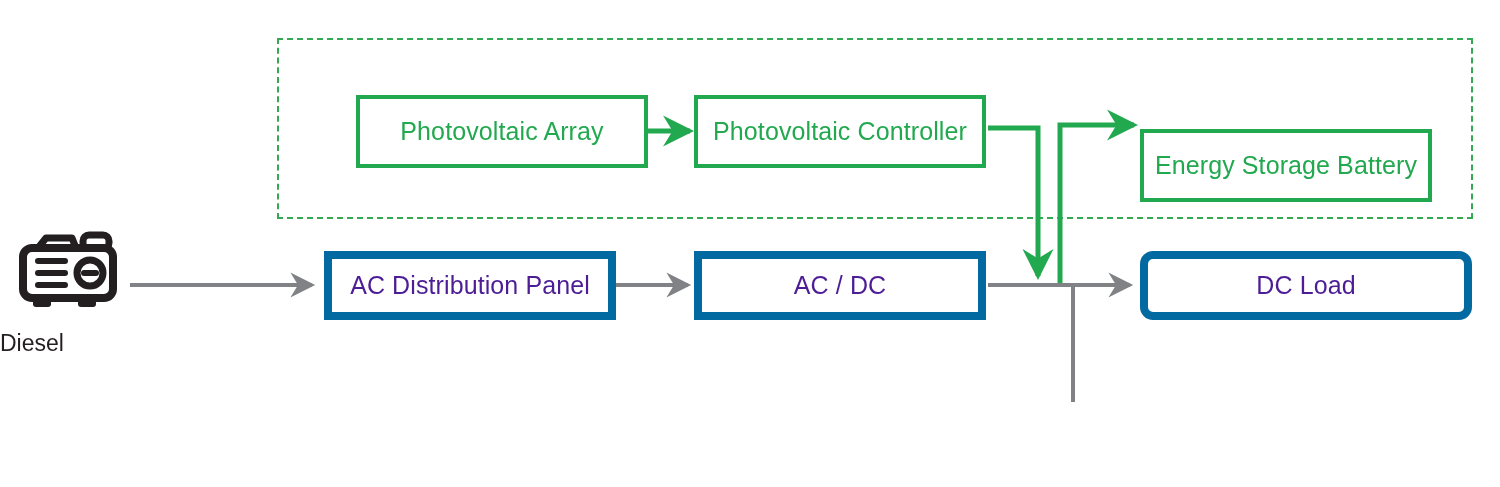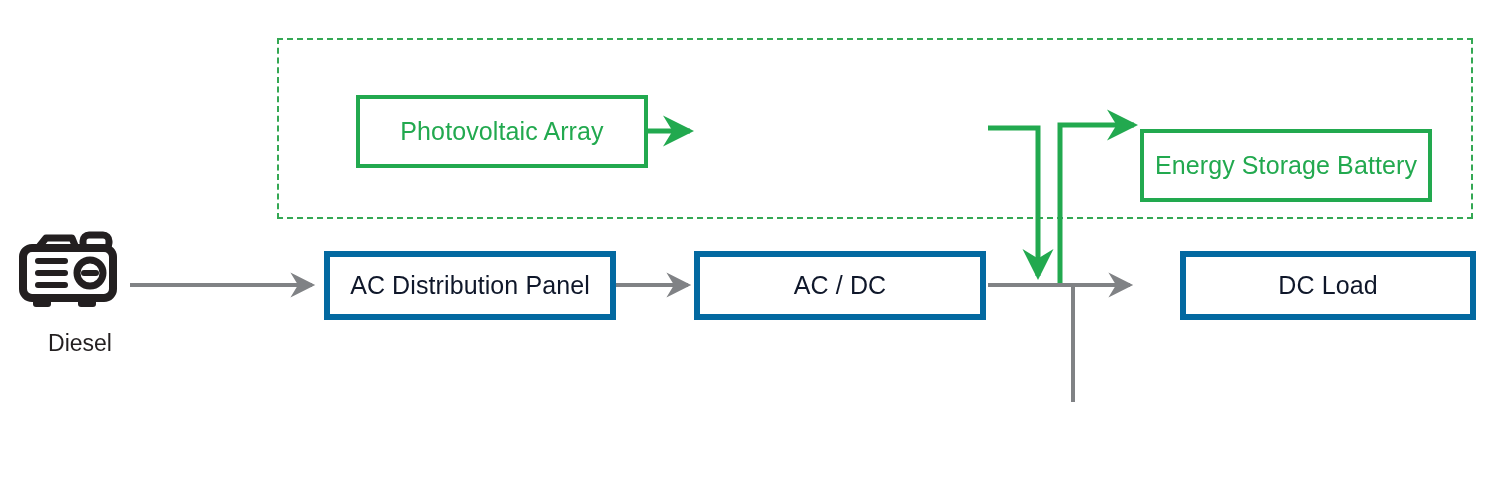--- a/index.html
+++ b/index.html
@@ -34,42 +34,41 @@
     background: #ffffff;
     font-size: 25px;
     letter-spacing: 0.1px;
     white-space: nowrap;
   }
   .node.green {
     border: 4px solid #22a94f;
     color: #22a94f;
   }
   .node.grey {
-    border: 6px solid #0369a1;
-    color: #0f172a;
+    border: 8px solid #0369a1;
+    color: #4c1d95;
   }
   .zone {
     position: absolute;
     box-sizing: border-box;
     border: 2px dashed #34a853;
     background: transparent;
   }
   #diesel-icon {
     position: absolute;
     left: 16px;
     top: 226px;
     width: 104px;
     height: 88px;
   }
   #diesel-label {
     position: absolute;
-    left: 12px;
+    left: 0px;
     top: 330px;
     width: 136px;
-    text-align: center;
     font-size: 23px;
     color: #231f20;
   }
 </style>
 </head>
 <body>
 
 <div id="canvas">
 
   <div class="zone" style="left:277px; top:38px; width:1196px; height:181px;"></div>
@@ -131,31 +130,34 @@
     <rect x="17" y="72" width="18" height="9" rx="3" fill="#231f20"></rect>
     <rect x="62" y="72" width="18" height="9" rx="3" fill="#231f20"></rect>
   </svg>
 
   <div id="diesel-label">Diesel</div>
 
   <div class="node green" style="left:324px; top:95px; width:292px; height:73px;margin-left:32px;">
     <span>Photovoltaic Array</span>
   </div>
 
+  <div class="node green" style="left:694px; top:95px; width:292px; height:73px;">
+    <span>Photovoltaic Controller</span>
+  </div>
 
   <div class="node green" style="left:1140px; top:95px; width:292px; height:73px;margin-top:34px;">
     <span>Energy Storage Battery</span>
   </div>
 
   <div class="node grey" style="left:324px; top:251px; width:292px; height:69px;">
     <span>AC Distribution Panel</span>
   </div>
 
   <div class="node grey" style="left:694px; top:251px; width:292px; height:69px;">
     <span>AC / DC</span>
   </div>
 
-  <div class="node grey" style="left:1180px; top:251px; width:296px; height:69px;">
+  <div class="node grey" style="left:1140px; top:251px; width:332px; height:69px;border-radius:13px;">
     <span>DC Load</span>
   </div>
 
 
 </div>
 
 </body></html>

